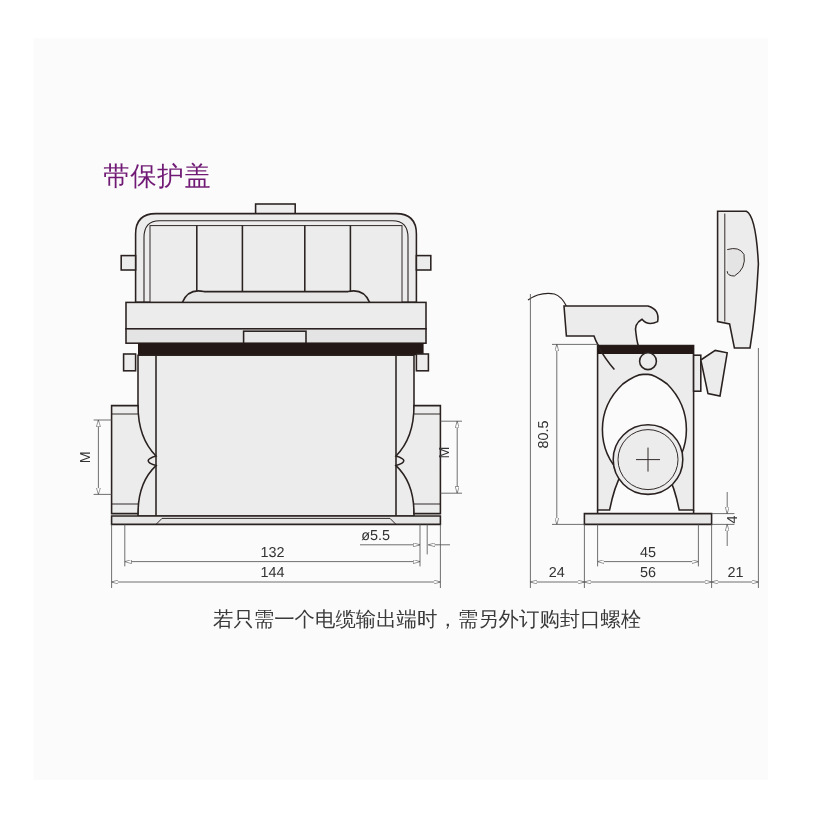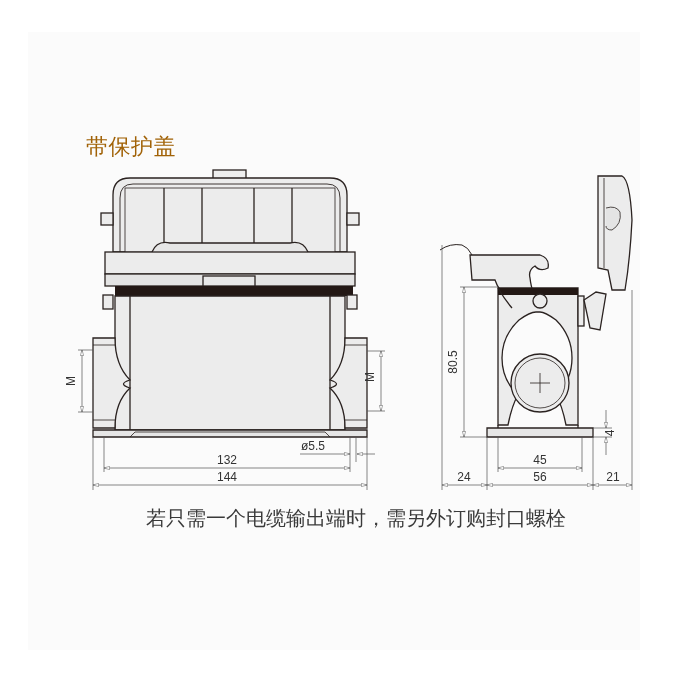--- a/index.html
+++ b/index.html
@@ -1,20 +1,20 @@
 <!DOCTYPE html>
 <html><head>
   <meta charset="utf-8">
   <style>
     html, body { margin: 0; padding: 0; background: #ffffff; }
     body { width: 700px; height: 700px; position: relative; overflow: hidden;
            font-family: "DejaVu Sans", "Liberation Sans", sans-serif; }
     .panel { position: absolute; left: 28px; top: 32px; width: 612px; height: 618px; background: #fbfbfb; }
-    .title { position: absolute; left: 86px; top: 132px; font-size: 22px; color: #a16207; letter-spacing: 0.5px; }
-    .note { position: absolute; left: 0; width: 700px; top: 505px; text-align: center; font-size: 20px; color: #3a3a3a; padding-left: 12px; box-sizing: border-box; }
+    .title { position: absolute; left: 86px; top: 132px; font-size: 22px; color: #701a75; letter-spacing: 0.5px; }
+    .note { position: absolute; left: 0; width: 700px; top: 505px; text-align: center; font-size: 17px; color: #3a3a3a; padding-left: 12px; box-sizing: border-box; }
     svg.drawing { position: absolute; left: 0; top: 0; }
     .dimtxt { font-family: "Liberation Sans", "DejaVu Sans", sans-serif; font-size: 12px; fill: #333; }
   </style>
 </head>
 <body>
 
 <div class="panel"></div>
 
 <div class="title">带保护盖</div>
 

